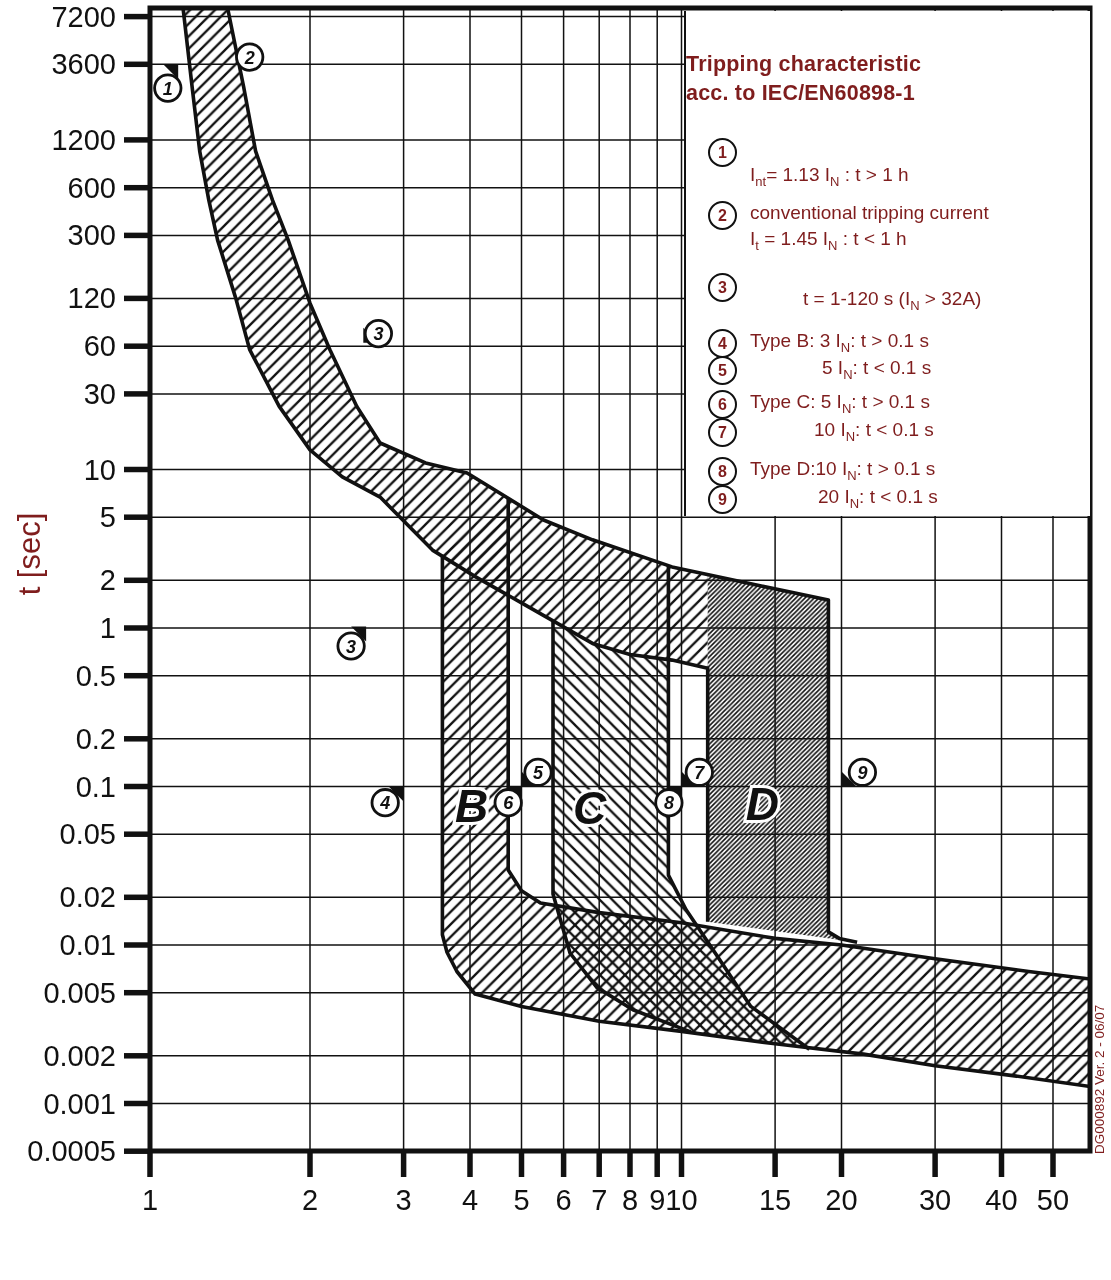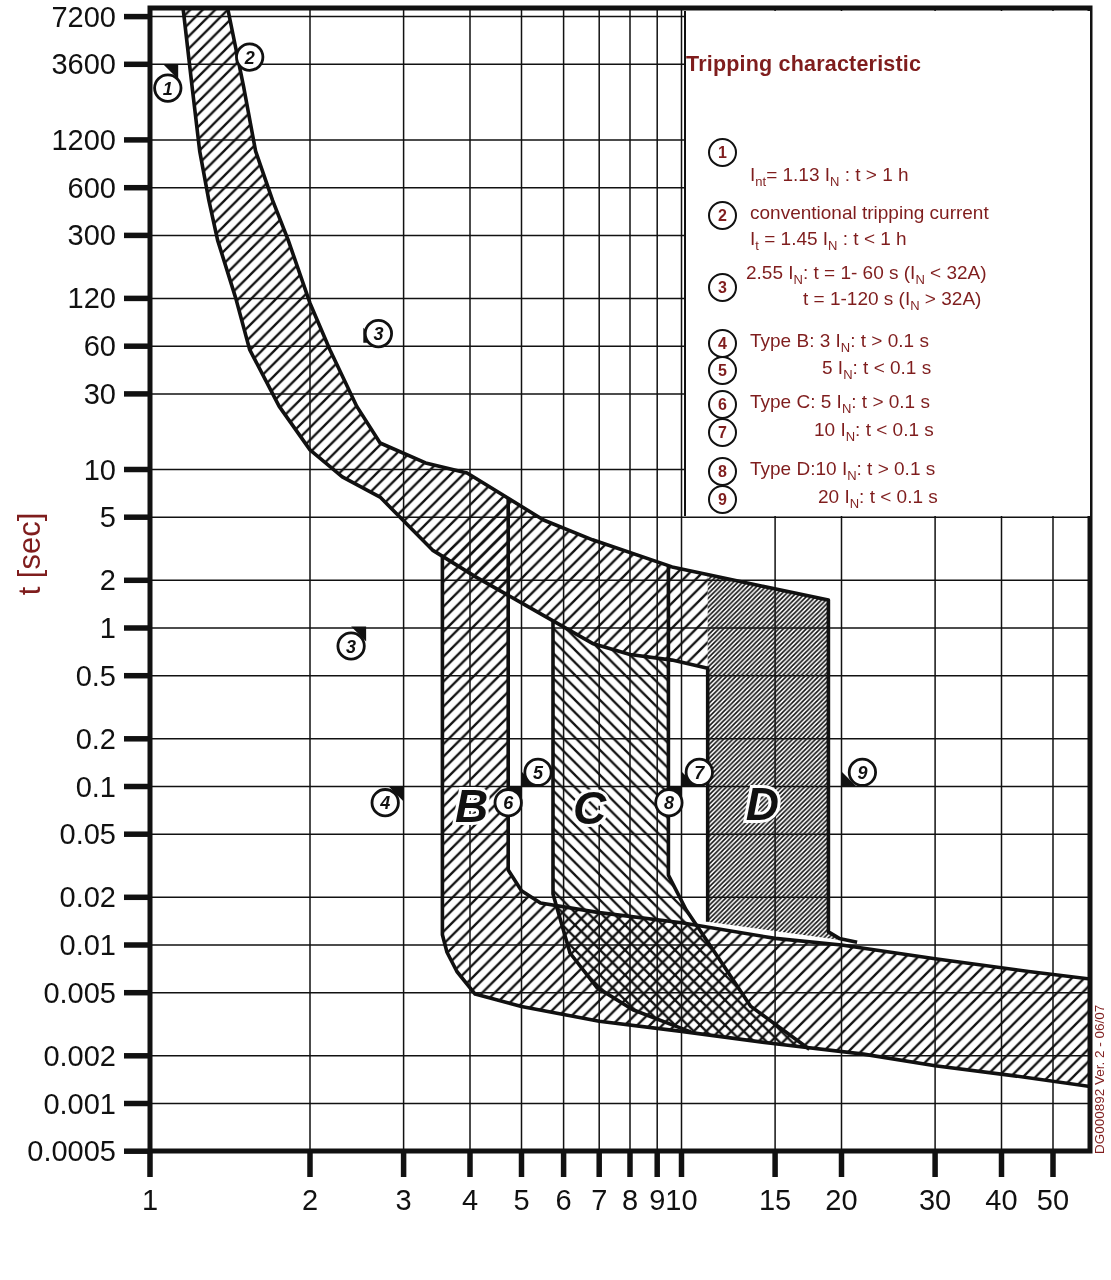--- a/index.html
+++ b/index.html
@@ -212,30 +212,30 @@
         <circle cx="862.4" cy="772.3" r="13.2" fill="#fff" stroke="#111111" stroke-width="2.8"></circle>
         <text x="862.4" y="778.8" text-anchor="middle" font-size="18" font-style="italic" font-weight="bold" fill="#111111">9</text>
       </g>
       <text x="471.7" y="810.1" text-anchor="middle" font-size="46" font-style="italic" font-weight="bold" fill="#111111" stroke="#fff" stroke-width="6" paint-order="stroke" dominant-baseline="middle">B</text>
       <text x="589.7" y="812.0" text-anchor="middle" font-size="46" font-style="italic" font-weight="bold" fill="#111111" stroke="#fff" stroke-width="6" paint-order="stroke" dominant-baseline="middle">C</text>
       <text x="762.4" y="808.2" text-anchor="middle" font-size="46" font-style="italic" font-weight="bold" fill="#111111" stroke="#fff" stroke-width="6" paint-order="stroke" dominant-baseline="middle">D</text>
     </svg>
 
   <div class="legend-box">
     <div class="lg-title" style="top:41px">Tripping characteristic</div>
+    <div class="lg-title" style="top:70px">acc. to IEC/EN60898-1</div>
 
     <div class="lg-circ" style="left:22px;top:127px">1</div>
     <div class="lg-line" style="left:64px;top:153px">I<sub>nt</sub>= 1.13 I<sub>N</sub> : t &gt; 1 h</div>
 
     <div class="lg-circ" style="left:22px;top:190px">2</div>
     <div class="lg-line" style="left:64px;top:191px">conventional tripping current</div>
     <div class="lg-line" style="left:64px;top:217px">I<sub>t</sub> = 1.45 I<sub>N</sub> : t &lt; 1 h</div>
 
     <div class="lg-circ" style="left:22px;top:262px">3</div>
-    <div class="lg-line" style="left:60px;top:251px">2.55 I<sub>N</sub>: t = 1- 60 s (I<sub>N</sub> &lt; 32A)</div>
     <div class="lg-line" style="left:117px;top:277px">t = 1-120 s (I<sub>N</sub> &gt; 32A)</div>
 
     <div class="lg-circ" style="left:22px;top:318px">4</div>
     <div class="lg-line" style="left:64px;top:319px">Type B: 3 I<sub>N</sub>: t &gt; 0.1 s</div>
 
     <div class="lg-circ" style="left:22px;top:345px">5</div>
     <div class="lg-line" style="left:136px;top:346px">5 I<sub>N</sub>: t &lt; 0.1 s</div>
 
     <div class="lg-circ" style="left:22px;top:379px">6</div>
     <div class="lg-line" style="left:64px;top:380px">Type C: 5 I<sub>N</sub>: t &gt; 0.1 s</div>

